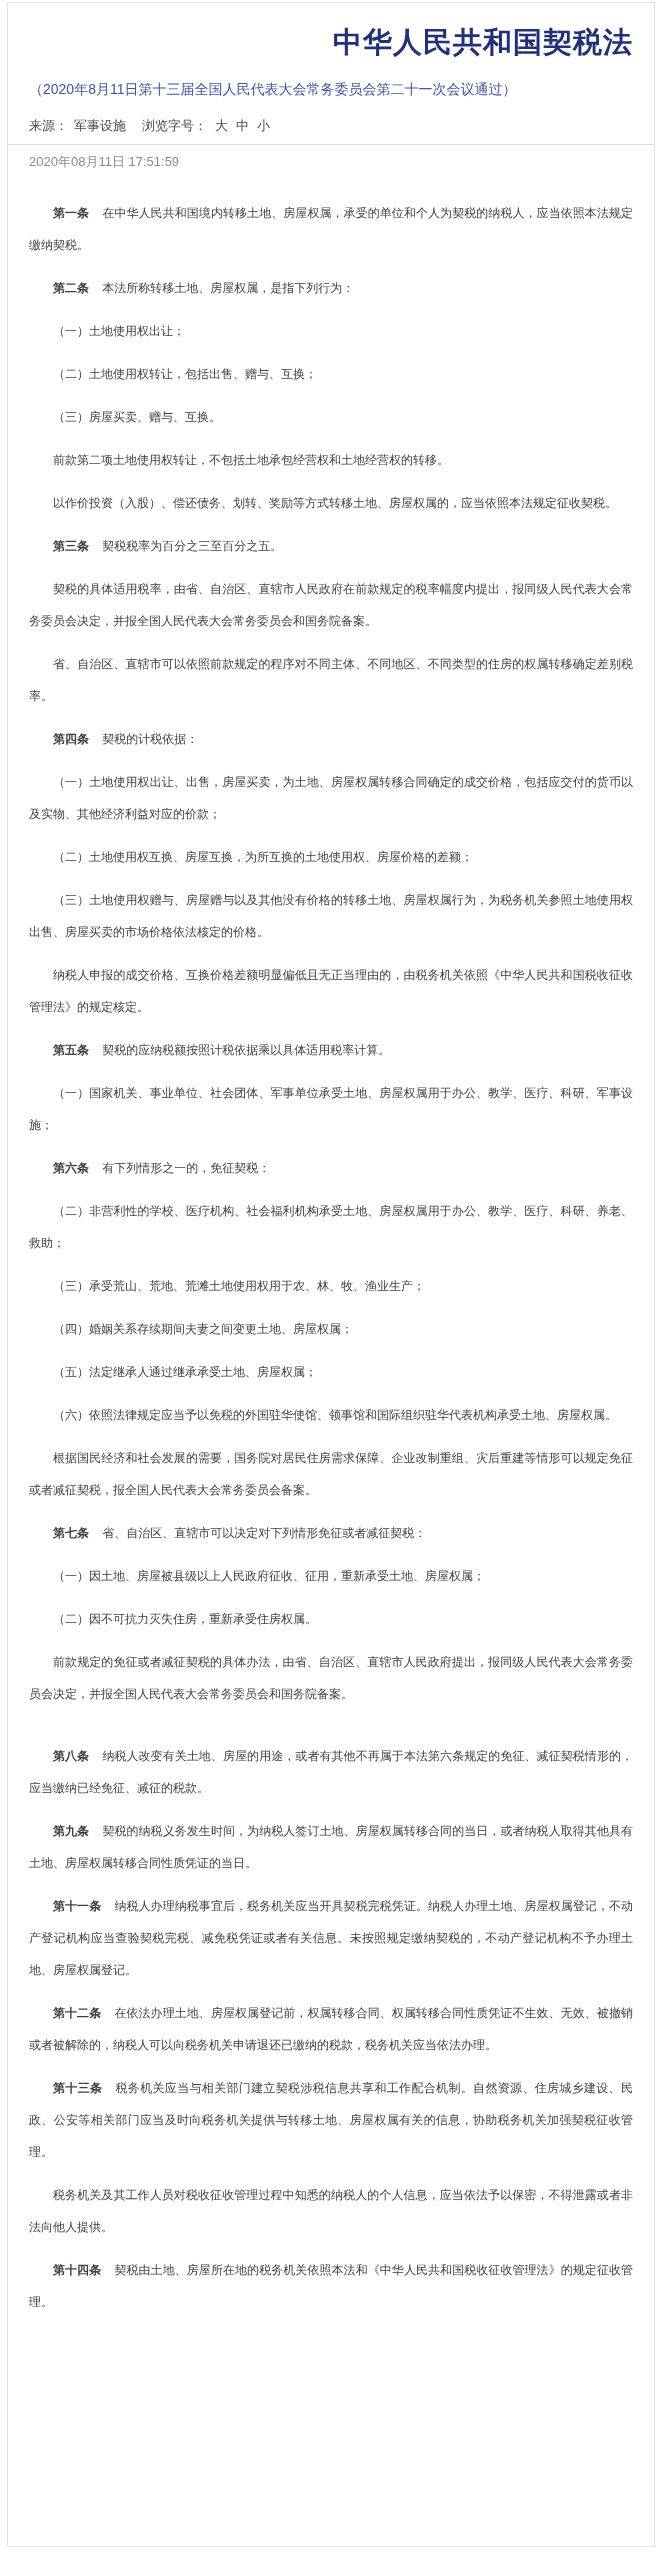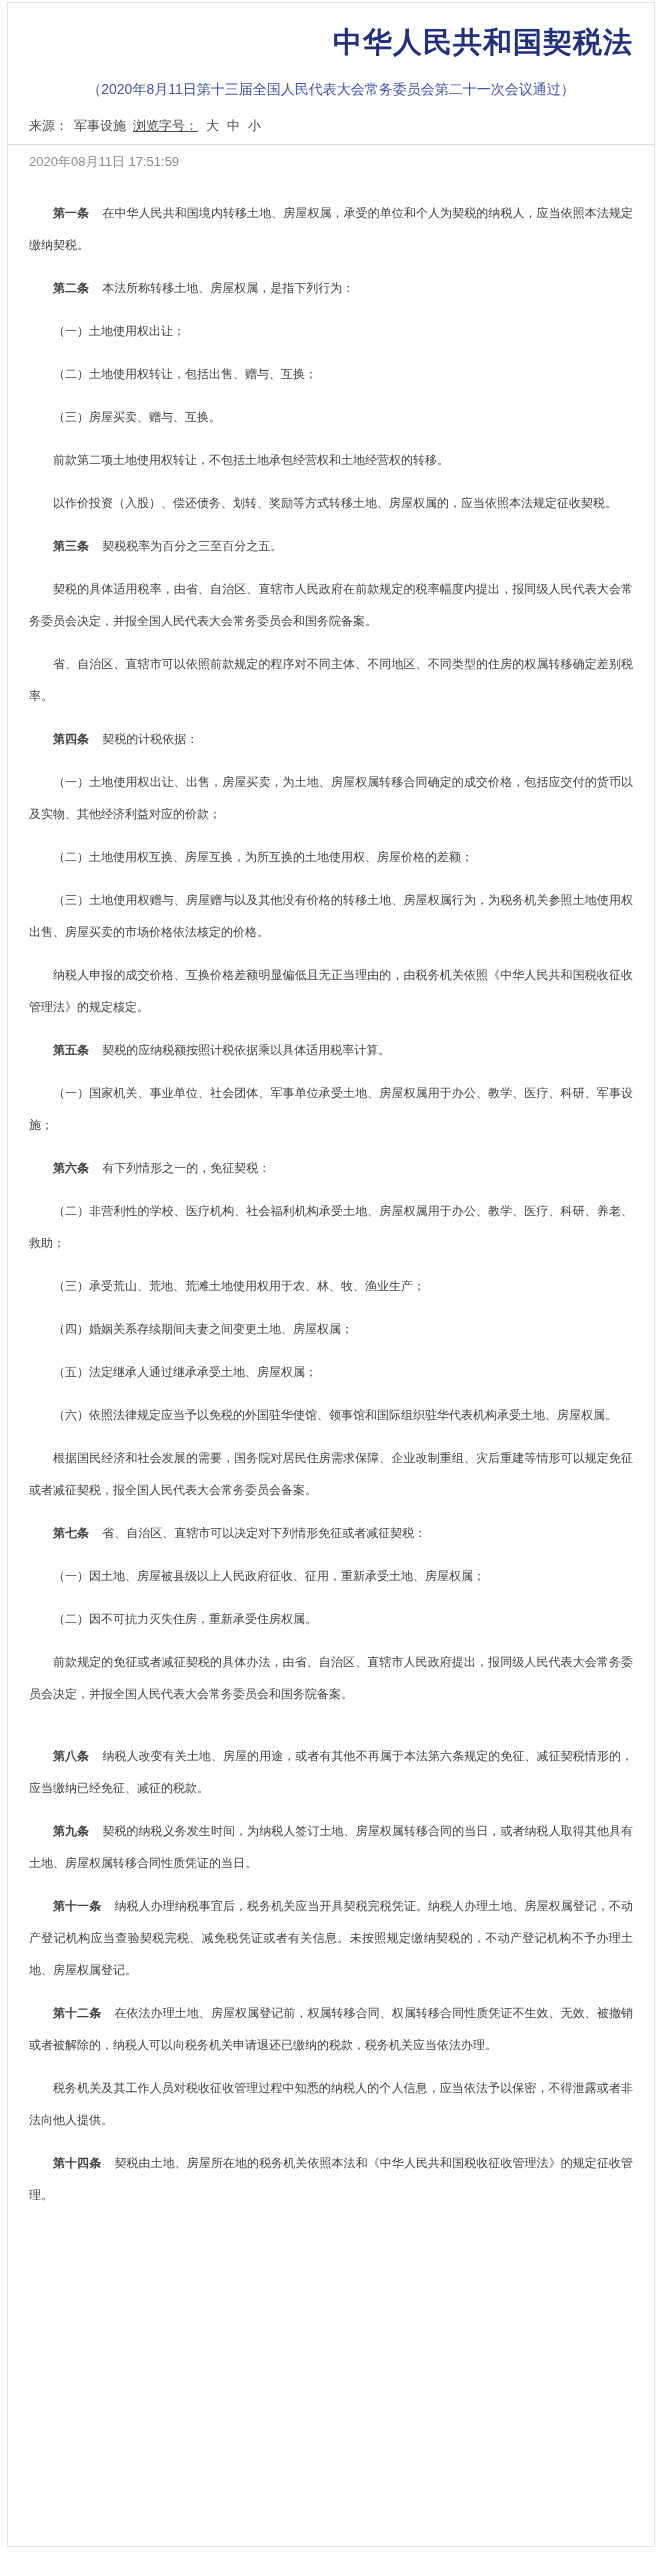--- a/index.html
+++ b/index.html
@@ -24,32 +24,31 @@
   .title {
     font-size: 29px;
     font-weight: bold;
     text-align: right;
     color: #22307c;
     margin: 8px 0 0 0;
     letter-spacing: 1px;
   }
   .subtitle {
     font-size: 14px;
-    text-align: center;
     color: #4153a8;
     margin-top: 16px;
     line-height: 20px;
   }
   .meta-row {
     margin-top: 18px;
     font-size: 13px;
     color: #4a4a4a;
   }
   .meta-row .source-value { margin-left: 6px; }
-  .meta-row .fs-label { margin-left: 7px; text-decoration: underline; }
+  .meta-row .fs-label { margin-left: 16px; }
   .fs-opt {
     margin-left: 8px;
     color: #4a4a4a;
     text-decoration: none;
     cursor: pointer;
   }
   .divider {
     border-bottom: 1px solid #dcdcdc;
     margin: 9px -21px 0 -21px;
   }
@@ -116,17 +115,18 @@
       <p class="law-para"><span>（六）依照法律规定应当予以免税的外国驻华使馆、领事馆和国际组织驻华代表机构承受土地、房屋权属。</span></p>
       <p class="law-para"><span>根据国民经济和社会发展的需要，国务院对居民住房需求保障、企业改制重组、灾后重建等情形可以规定免征或者减征契税，报全国人民代表大会常务委员会备案。</span></p>
       <p class="law-para"><span class="art-num">第七条</span><span>省、自治区、直辖市可以决定对下列情形免征或者减征契税：</span></p>
       <p class="law-para"><span>（一）因土地、房屋被县级以上人民政府征收、征用，重新承受土地、房屋权属；</span></p>
       <p class="law-para"><span>（二）因不可抗力灭失住房，重新承受住房权属。</span></p>
       <p class="law-para"><span>前款规定的免征或者减征契税的具体办法，由省、自治区、直辖市人民政府提出，报同级人民代表大会常务委员会决定，并报全国人民代表大会常务委员会和国务院备案。</span></p>
       <p class="law-para spaced"><span class="art-num">第八条</span><span>纳税人改变有关土地、房屋的用途，或者有其他不再属于本法第六条规定的免征、减征契税情形的，应当缴纳已经免征、减征的税款。</span></p>
       <p class="law-para"><span class="art-num">第九条</span><span>契税的纳税义务发生时间，为纳税人签订土地、房屋权属转移合同的当日，或者纳税人取得其他具有土地、房屋权属转移合同性质凭证的当日。</span></p>
       <p class="law-para"><span class="art-num">第十一条</span><span>纳税人办理纳税事宜后，税务机关应当开具契税完税凭证。纳税人办理土地、房屋权属登记，不动产登记机构应当查验契税完税、减免税凭证或者有关信息。未按照规定缴纳契税的，不动产登记机构不予办理土地、房屋权属登记。</span></p>
       <p class="law-para"><span class="art-num">第十二条</span><span>在依法办理土地、房屋权属登记前，权属转移合同、权属转移合同性质凭证不生效、无效、被撤销或者被解除的，纳税人可以向税务机关申请退还已缴纳的税款，税务机关应当依法办理。</span></p>
+      <p class="law-para"><span class="art-num">第十三条</span><span>税务机关应当与相关部门建立契税涉税信息共享和工作配合机制。自然资源、住房城乡建设、民政、公安等相关部门应当及时向税务机关提供与转移土地、房屋权属有关的信息，协助税务机关加强契税征收管理。</span></p>
       <p class="law-para"><span>税务机关及其工作人员对税收征收管理过程中知悉的纳税人的个人信息，应当依法予以保密，不得泄露或者非法向他人提供。</span></p>
       <p class="law-para"><span class="art-num">第十四条</span><span>契税由土地、房屋所在地的税务机关依照本法和《中华人民共和国税收征收管理法》的规定征收管理。</span></p>
     </div>
 
 </div>
 
 </body></html>

